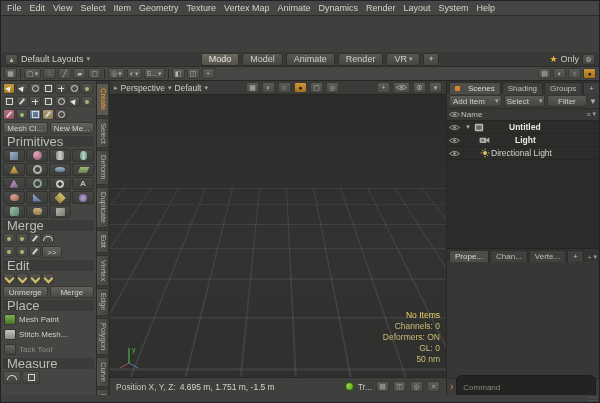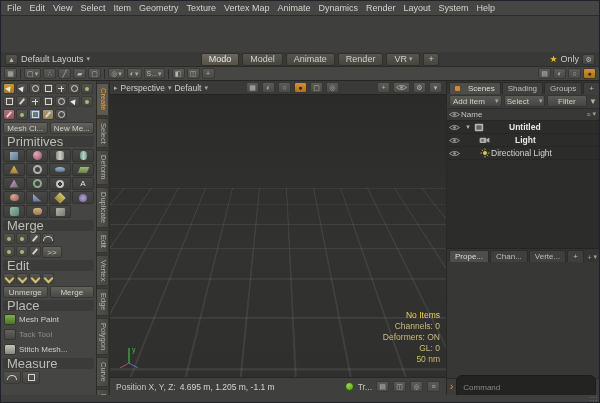--- a/index.html
+++ b/index.html
@@ -342,26 +342,26 @@
         <div class="pbtn">Unmerge</div>
         <div class="pbtn">Merge</div>
       </div>
 
       <div class="sec">Place</div>
       <div class="place-row">
         <div class="pl-ic pl-paint"></div>
         <span>Mesh Paint</span>
       </div>
       <div class="place-row">
+        <div class="pl-ic pl-stitch"></div>
+        <span>Stitch Mesh...</span>
+      </div>
+      <div class="place-row">
         <div class="pl-ic pl-tack"></div>
         <span class="dim">Tack Tool</span>
-      </div>
-      <div class="place-row">
-        <div class="pl-ic pl-stitch"></div>
-        <span>Stitch Mesh...</span>
       </div>
 
       <div class="sec">Measure</div>
       <div class="trow">
         <div class="t i-arc" style="width:18px;height:13px;"></div>
         <div class="t i-box" style="width:18px;height:13px;"></div>
       </div>
     </div>
 
     <div class="vtabs">
@@ -421,21 +421,21 @@
           <div class="hi">No Items</div>
           <div>Channels: 0</div>
           <div>Deformers: ON</div>
           <div>GL: 0</div>
           <div>50 nm</div>
         </div>
       </div>
 
       <div class="vp-status">
         <span>Position X, Y, Z:</span>
-        <span style="color:#d6d6d0;">4.695 m, 1.205 m, -1.1 m</span>
+        <span style="color:#d6d6d0;">4.695 m, 1.751 m, -1.5 m</span>
         <div class="sp"></div>
         <div class="green-dot"></div>
         <span>Tr...</span>
         <div class="ticon">▤</div>
         <div class="ticon">◫</div>
         <div class="ticon">◎</div>
         <div class="ticon">≡</div>
       </div>
     </div>
 

